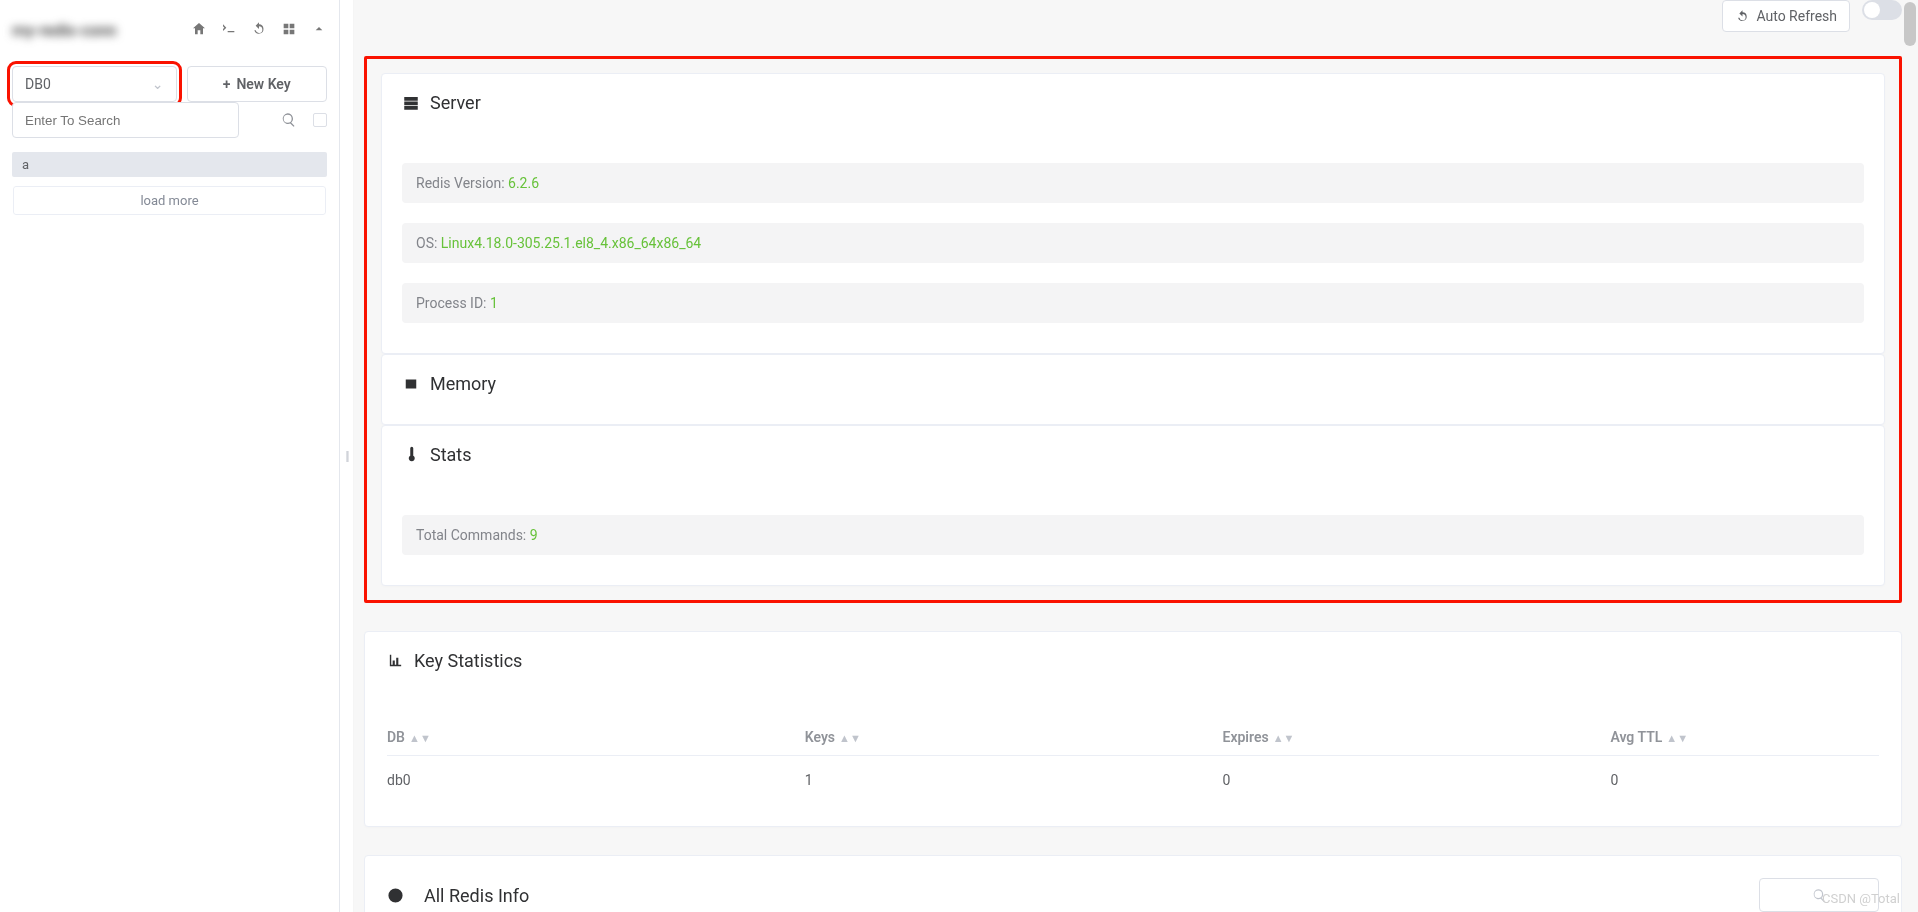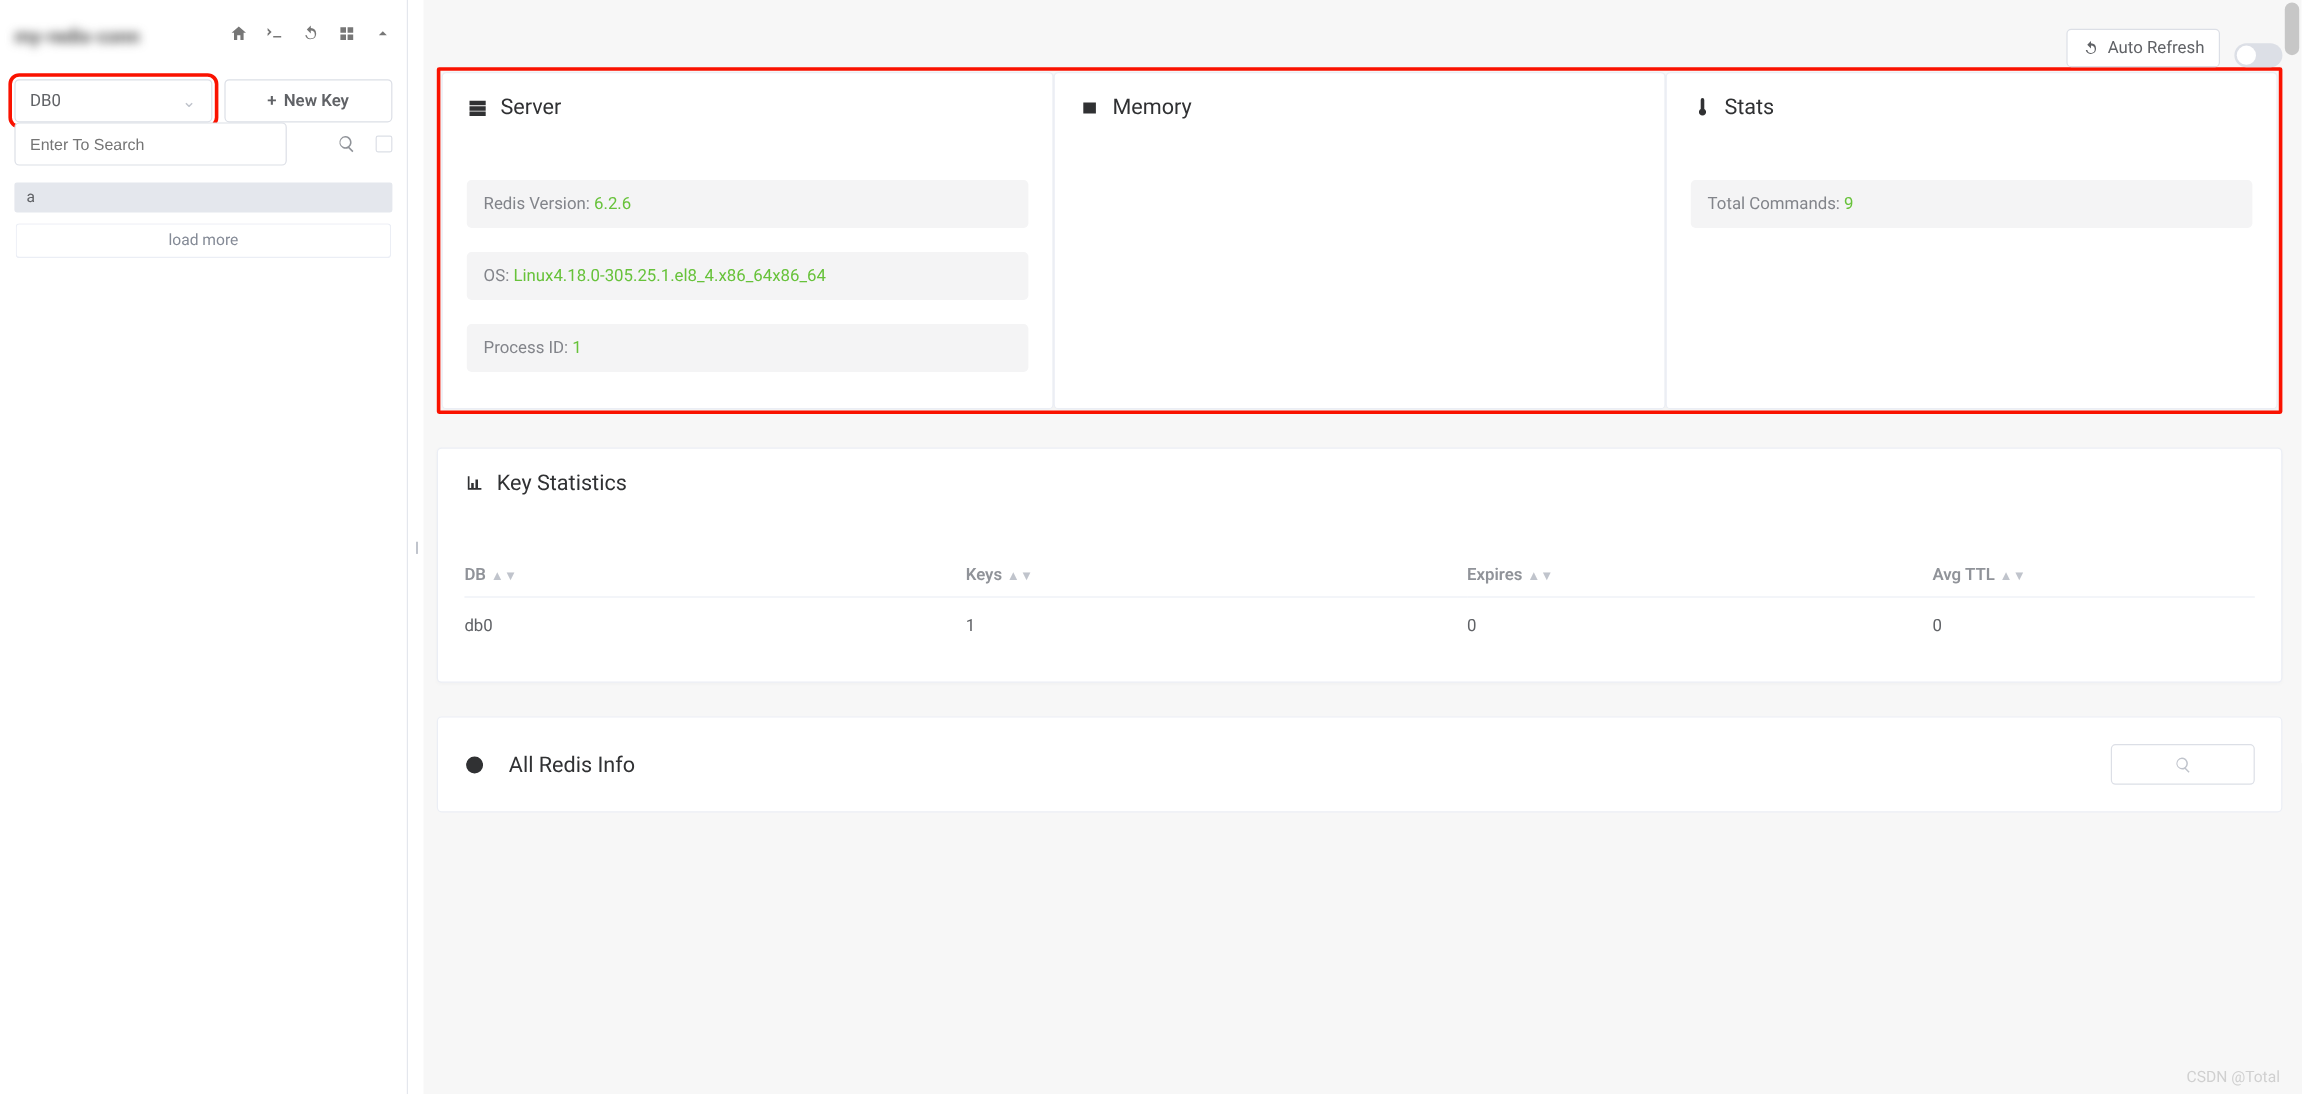--- a/index.html
+++ b/index.html
@@ -18,27 +18,27 @@
   .search-input { flex: 1; border: 1px solid #dcdfe6; border-radius: 4px; height: 36px; padding: 0 36px 0 12px; color: #606266; background:#fff; }
   .search-wrap { position: relative; flex:1; }
   .search-wrap svg { position:absolute; right:10px; top:10px; width:16px;height:16px; fill:#909399;}
   .check { width: 14px; height: 14px; border: 1px solid #dcdfe6; border-radius: 2px; }
   .key-item { background: #e4e7ed; border-radius: 2px; padding: 5px 10px; margin-top: 14px; font-size: 13px; color:#606266;}
   .load-more { margin-top: 8px; border: 1px solid #fff; border-radius: 4px; text-align: center; padding: 7px; color: #848a96; font-size:13px; box-shadow:0 0 0 1px #ebeef5 inset; cursor:pointer;}
   
   .splitter { width: 14px; flex: 0 0 14px; background: #fff; display:flex; align-items:center; justify-content:center; color:#c0c4cc; font-size:12px; letter-spacing:-2px; border-right:1px solid #f5f5f5;}
   
   .main { flex: 1; background: #f7f7f7; overflow-y: auto; padding: 0 16px 20px 10px; }
-  .topbar { display: flex; justify-content: flex-end; align-items: flex-end; height: 56px; gap: 12px;}
+  .topbar { display: flex; justify-content: flex-end; align-items: flex-start; height: 56px; gap: 12px;}
   .auto-refresh-btn { border:1px solid #dcdfe6; background:#fff; border-radius:4px; padding:7px 12px; display:flex; align-items:center; gap:6px; color:#606266; font-size:14px; cursor:pointer;}
   .auto-refresh-btn svg{width:15px;height:15px;fill:currentColor;}
   .toggle { width:40px; height:20px; background:#dcdfe6; border-radius:10px; position:relative; cursor:pointer;}
   .toggle::after{content:"";position:absolute;left:2px;top:2px;width:16px;height:16px;border-radius:50%;background:#fff;}
 
-  .cards-row { display:flex; border:3px solid #fa1200; padding:1px; border-radius:2px; }
+  .cards-row { display:flex; border:3px solid #fa1200; padding:14px; border-radius:2px;flex-direction:column; }
   .card { flex:1; background:#fff; border:1px solid #ebeef5; border-radius:4px; padding:18px 20px 30px; box-shadow:0 1px 3px rgba(0,0,0,0.02);}
   .card-title { font-size:18px; color:#303133; display:flex; align-items:center; gap:10px; font-weight:400; }
   .card-title svg{width:18px;height:18px; fill:#303133;}
   .card-body { margin-top:50px; display:flex; flex-direction:column; gap:20px;}
   .pill { background:#f4f4f5; border-radius:4px; padding:12px 14px; font-size:14px; color:#82848a; }
   .pill .v { color:#67c23a; }
 
   .panel { background:#fff; border:1px solid #ebeef5; border-radius:4px; margin-top:28px; padding:18px 22px 22px; box-shadow:0 1px 3px rgba(0,0,0,0.02);}
   .panel-title { font-size:18px; color:#303133; display:flex; align-items:center; gap:10px;}
   .panel-title svg{width:17px;height:17px;fill:#303133;}

